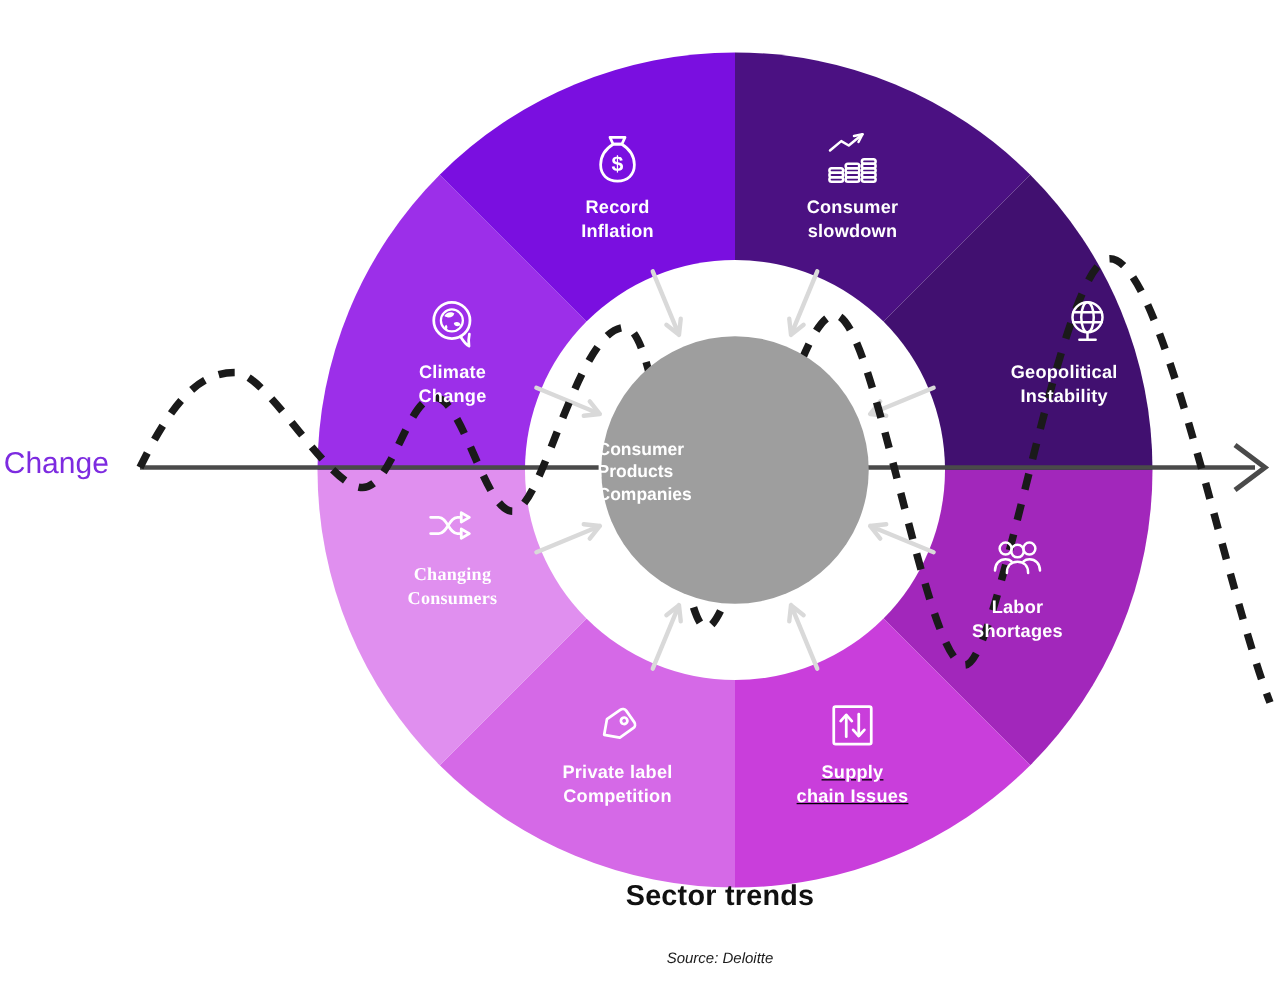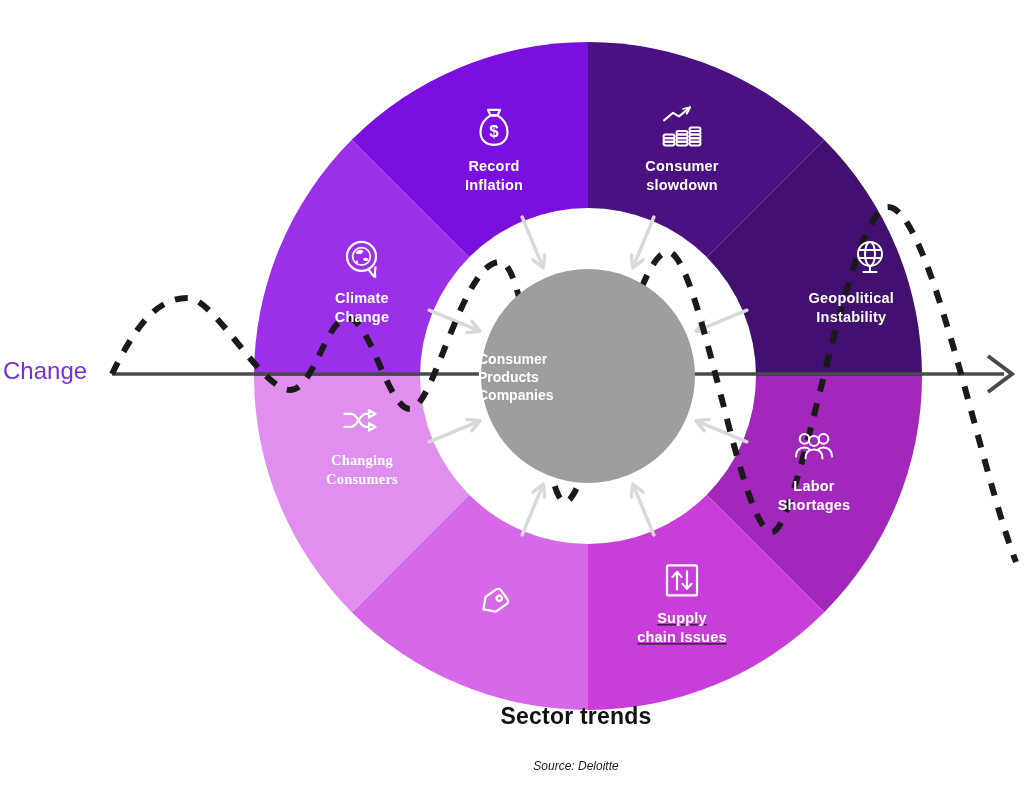--- a/index.html
+++ b/index.html
@@ -165,20 +165,22 @@
         <svg class="seg-icon" viewBox="0 0 48 48">
           <use href="#supply-arrows-icon"></use>
         </svg>
         <div class="seg-label">Supply
 chain Issues</div>
       </div>
       <div class="seg-block" style="left: 494px; top: 602px;">
         <svg class="seg-icon" viewBox="0 0 48 48">
           <use href="#price-tag-icon"></use>
         </svg>
+        <div class="seg-label">Private label
+Competition</div>
       </div>
       <div class="seg-block" style="left: 362px; top: 444px; font-family: Liberation Serif, serif;">
         <svg class="seg-icon" viewBox="0 0 48 48">
           <use href="#shuffle-icon"></use>
         </svg>
         <div class="seg-label">Changing
 Consumers</div>
       </div>
       <div class="seg-block" style="left: 362px; top: 282px;">
         <svg class="seg-icon" viewBox="0 0 48 48">

